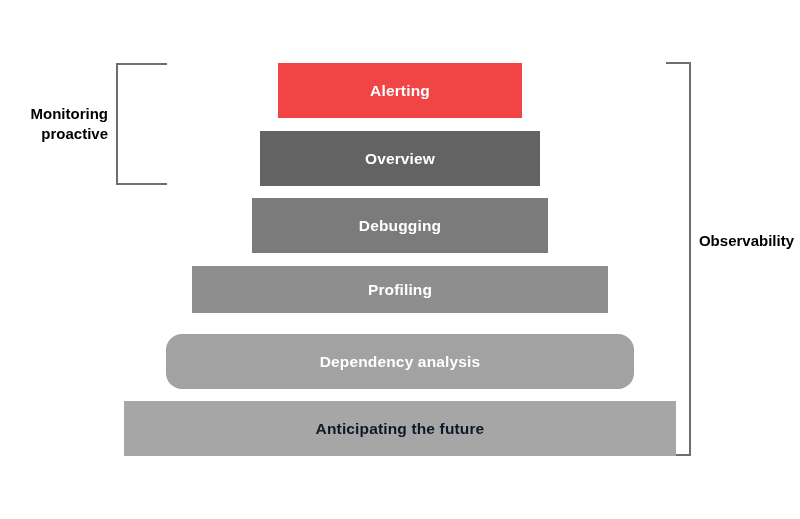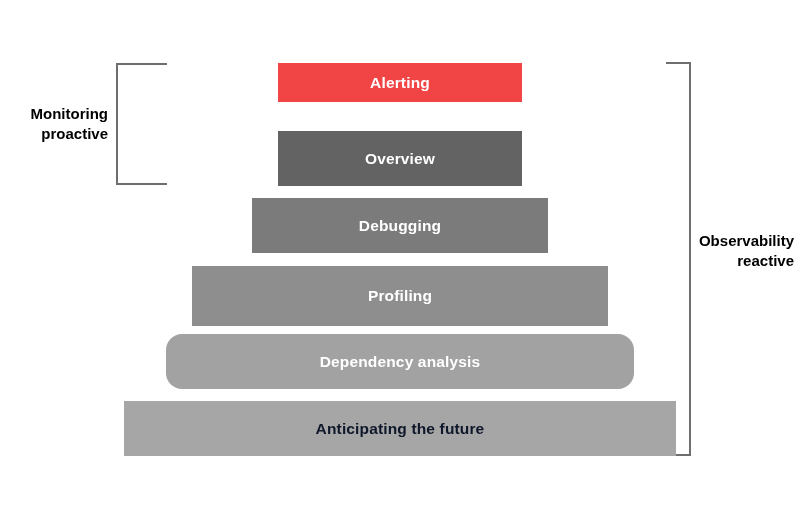--- a/index.html
+++ b/index.html
@@ -81,36 +81,35 @@
 
   <div class="side-label left" style="left: 4px; top: 104px; width: 104px; color: rgb(0, 0, 0);">
     <span class="line">Monitoring</span>
     <span class="line">proactive</span>
   </div>
 
   <div class="bracket bracket-right" style="left: 666px; top: 62px; width: 25px; height: 394px; border-color: rgb(110, 110, 110);"></div>
 
   <div class="side-label right" style="left: 636px; top: 231px; width: 158px; color: rgb(0, 0, 0);">
     <span class="line">Observability</span>
-    <span class="line">reactive</span>
   </div>
 
-  <div class="bar" style="width: 244px; height: 39px; top: 63px; background: rgb(240, 68, 69); color: rgb(255, 255, 255);">
+  <div class="bar" style="width: 244px; height: 55px; top: 63px; background: rgb(240, 68, 69); color: rgb(255, 255, 255);">
     <span class="bar-label">Alerting</span>
   </div>
 
-  <div class="bar" style="width: 244px; height: 55px; top: 131px; background: rgb(99, 99, 99); color: rgb(255, 255, 255);">
+  <div class="bar" style="width: 280px; height: 55px; top: 131px; background: rgb(99, 99, 99); color: rgb(255, 255, 255);">
     <span class="bar-label">Overview</span>
   </div>
 
   <div class="bar" style="width: 296px; height: 55px; top: 198px; background: rgb(123, 123, 123); color: rgb(255, 255, 255);">
     <span class="bar-label">Debugging</span>
   </div>
 
-  <div class="bar" style="width: 416px; height: 60px; top: 266px; background: rgb(142, 142, 142); color: rgb(255, 255, 255);">
+  <div class="bar" style="width: 416px; height: 47px; top: 266px; background: rgb(142, 142, 142); color: rgb(255, 255, 255);">
     <span class="bar-label">Profiling</span>
   </div>
 
   <div class="bar" style="width: 468px; height: 55px; top: 334px; background: rgb(162, 162, 162); color: rgb(255, 255, 255); border-radius: 16px;">
     <span class="bar-label">Dependency analysis</span>
   </div>
 
   <div class="bar" style="width: 552px; height: 55px; top: 401px; background: rgb(166, 166, 166); color: #0f172a;">
     <span class="bar-label">Anticipating the future</span>
   </div>

